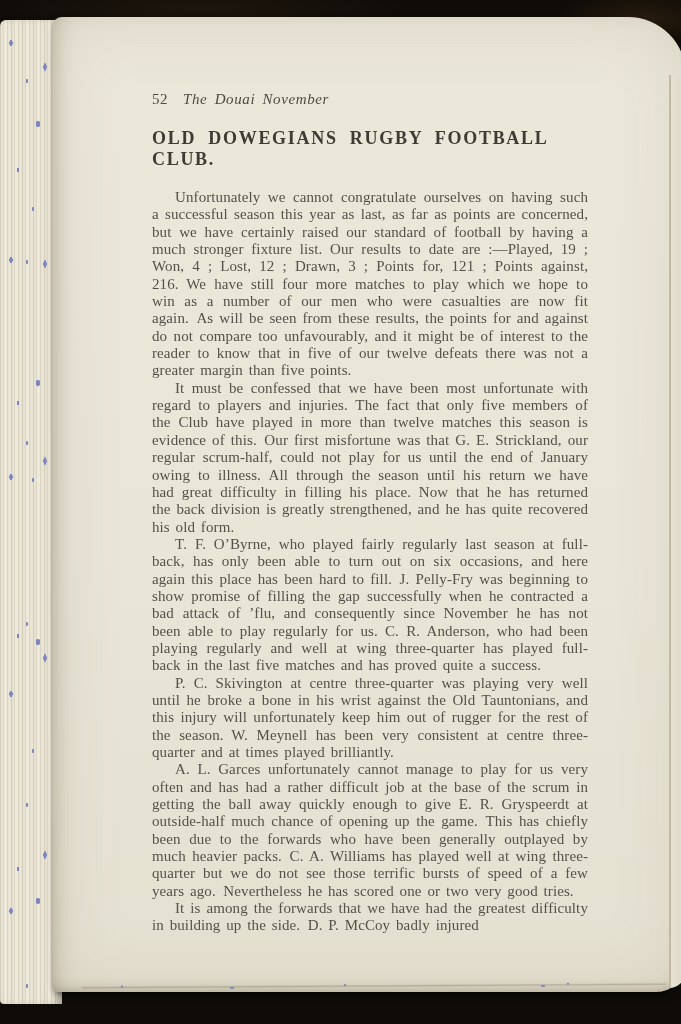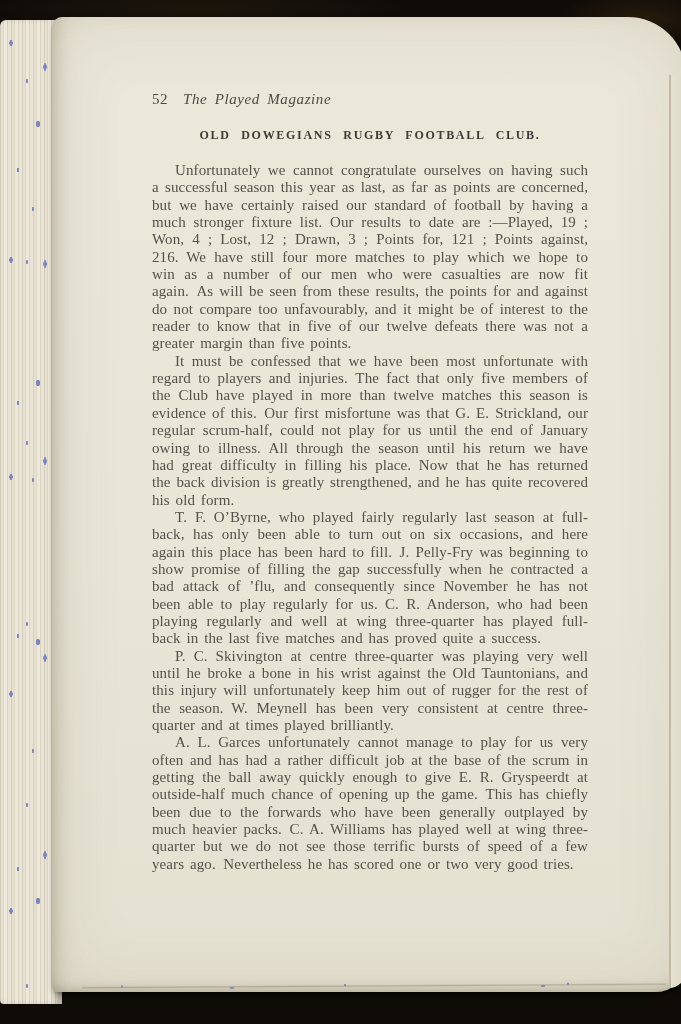--- a/index.html
+++ b/index.html
@@ -84,22 +84,22 @@
     color:var(--ink);
   }
   .page-header{
     display:flex;align-items:baseline;gap:15px;
     font-size:15px;color:#4c4a42;
   }
   .page-header .folio{letter-spacing:.5px;}
   .page-header .mag-title{font-style:italic;letter-spacing:.6px;word-spacing:3px;}
   .article-title{
     margin-top:20px;
-    text-align:center;
-    font-size:12px;font-weight:bold;
+    text-align:left;
+    font-size:18px;font-weight:bold;
     letter-spacing:1.7px;word-spacing:6px;
     color:var(--ink-dark);
   }
   .article-body{margin-top:19px;}
   .article-body p{
     font-size:15px;
     line-height:17.35px;
     text-align:justify;
     text-indent:23px;
     word-spacing:.13em;
@@ -114,26 +114,27 @@
 
 <div class="page-stack"></div>
 
 <div class="book-page">
   <div class="fore-edge"></div>
   <div class="bottom-edge"></div>
 
   <div class="page-content">
     <div class="page-header">
       <span class="folio">52</span>
-      <span class="mag-title">The Played Magazine</span>
+      <span class="mag-title">The Douai November</span>
     </div>
 
     <h1 class="article-title">OLD DOWEGIANS RUGBY FOOTBALL CLUB.</h1>
 
     <div class="article-body">
         <p>Unfortunately we cannot congratulate ourselves on having such a successful season this year as last, as far as points are concerned, but we have certainly raised our standard of football by having a much stronger fixture list. Our results to date are :—Played, 19 ; Won, 4 ; Lost, 12 ; Drawn, 3 ; Points for, 121 ; Points against, 216. We have still four more matches to play which we hope to win as a number of our men who were casualties are now fit again. As will be seen from these results, the points for and against do not compare too unfavourably, and it might be of interest to the reader to know that in five of our twelve defeats there was not a greater margin than five points.</p>
         <p>It must be confessed that we have been most unfortunate with regard to players and injuries. The fact that only five members of the Club have played in more than twelve matches this season is evidence of this. Our first misfortune was that G. E. Strickland, our regular scrum-half, could not play for us until the end of January owing to illness. All through the season until his return we have had great difficulty in filling his place. Now that he has returned the back division is greatly strengthened, and he has quite recovered his old form.</p>
         <p>T. F. O’Byrne, who played fairly regularly last season at full-back, has only been able to turn out on six occasions, and here again this place has been hard to fill. J. Pelly-Fry was beginning to show promise of filling the gap successfully when he contracted a bad attack of ’flu, and consequently since November he has not been able to play regularly for us. C. R. Anderson, who had been playing regularly and well at wing three-quarter has played full-back in the last five matches and has proved quite a success.</p>
         <p>P. C. Skivington at centre three-quarter was playing very well until he broke a bone in his wrist against the Old Tauntonians, and this injury will unfortunately keep him out of rugger for the rest of the season. W. Meynell has been very consistent at centre three-quarter and at times played brilliantly.</p>
         <p>A. L. Garces unfortunately cannot manage to play for us very often and has had a rather difficult job at the base of the scrum in getting the ball away quickly enough to give E. R. Gryspeerdt at outside-half much chance of opening up the game. This has chiefly been due to the forwards who have been generally outplayed by much heavier packs. C. A. Williams has played well at wing three-quarter but we do not see those terrific bursts of speed of a few years ago. Nevertheless he has scored one or two very good tries.</p>
+        <p>It is among the forwards that we have had the greatest difficulty in building up the side. D. P. McCoy badly injured</p>
       </div>
   </div>
 </div>
 
 </body></html>

